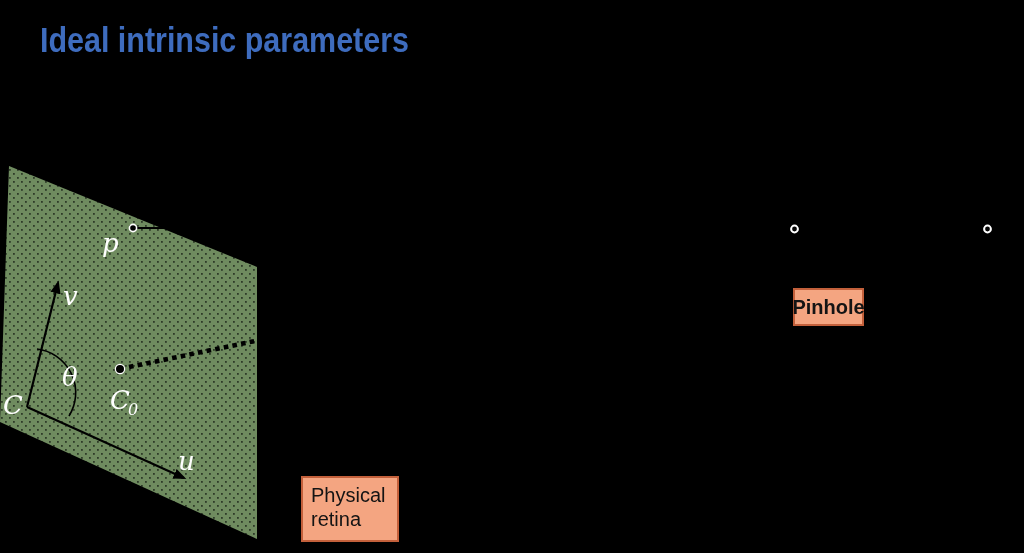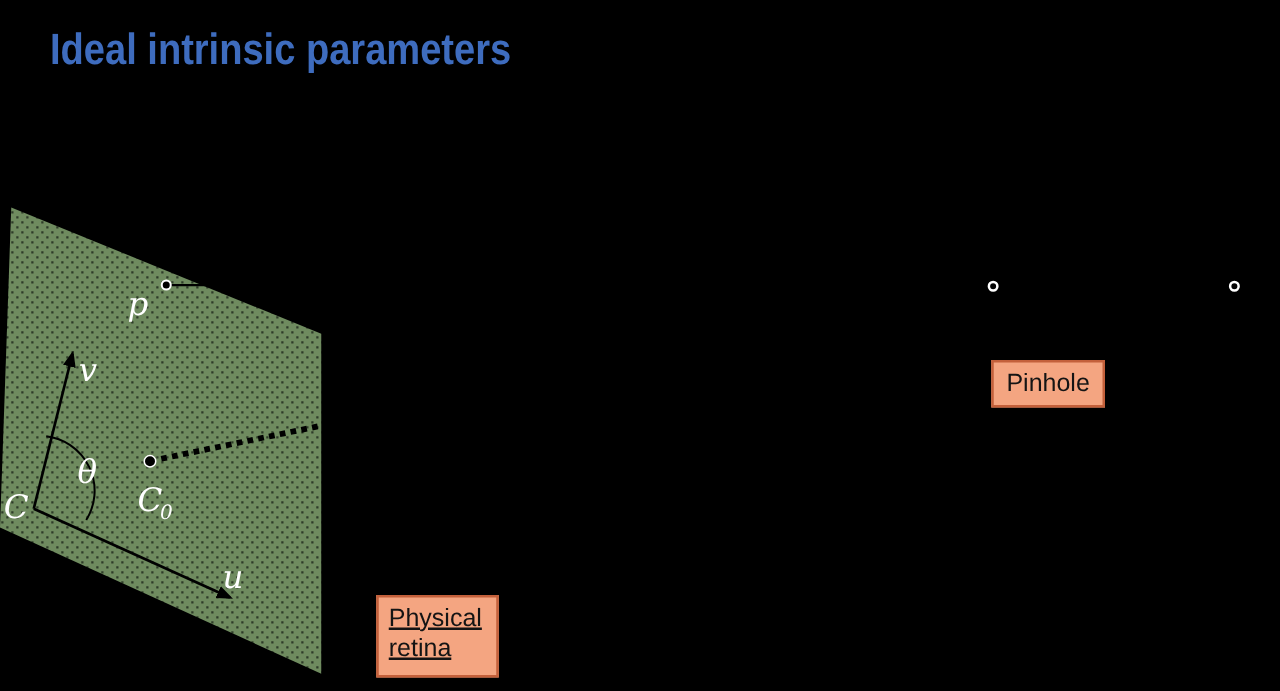--- a/index.html
+++ b/index.html
@@ -26,23 +26,23 @@
   .marker-dot{fill:var(--line-black,#000);stroke:var(--marker-ring,#fff);}
   .pinring{fill:#050505;stroke:var(--marker-ring,#fff);}
   .callout{
     position:absolute;box-sizing:border-box;
     background:var(--box-fill,#F4A581);
     border:2.5px solid var(--box-border,#C3603B);
     color:#141414;
   }
   .retina-box{left:301px;top:476px;width:98px;height:66px;
     padding:5px 0 0 8px;font-size:20px;line-height:24px;}
-  .retina-box span{display:block;text-decoration:underline;}
-  .pinhole-box{left:793px;top:288px;width:91px;height:38px;
-    display:flex;align-items:center;justify-content:center;font-size:20px;}
+  .retina-box span{display:block;}
+  .pinhole-box{left:793px;top:288px;width:71px;height:38px;
+    display:flex;align-items:center;justify-content:center;font-size:20px;font-weight:bold;}
 </style>
 </head>
 <body>
 
 <div class="slide">
 
   <h1 class="title">Ideal intrinsic parameters</h1>
 
   <svg class="diagram" width="1024" height="553" viewBox="0 0 1024 553">
     <defs>

